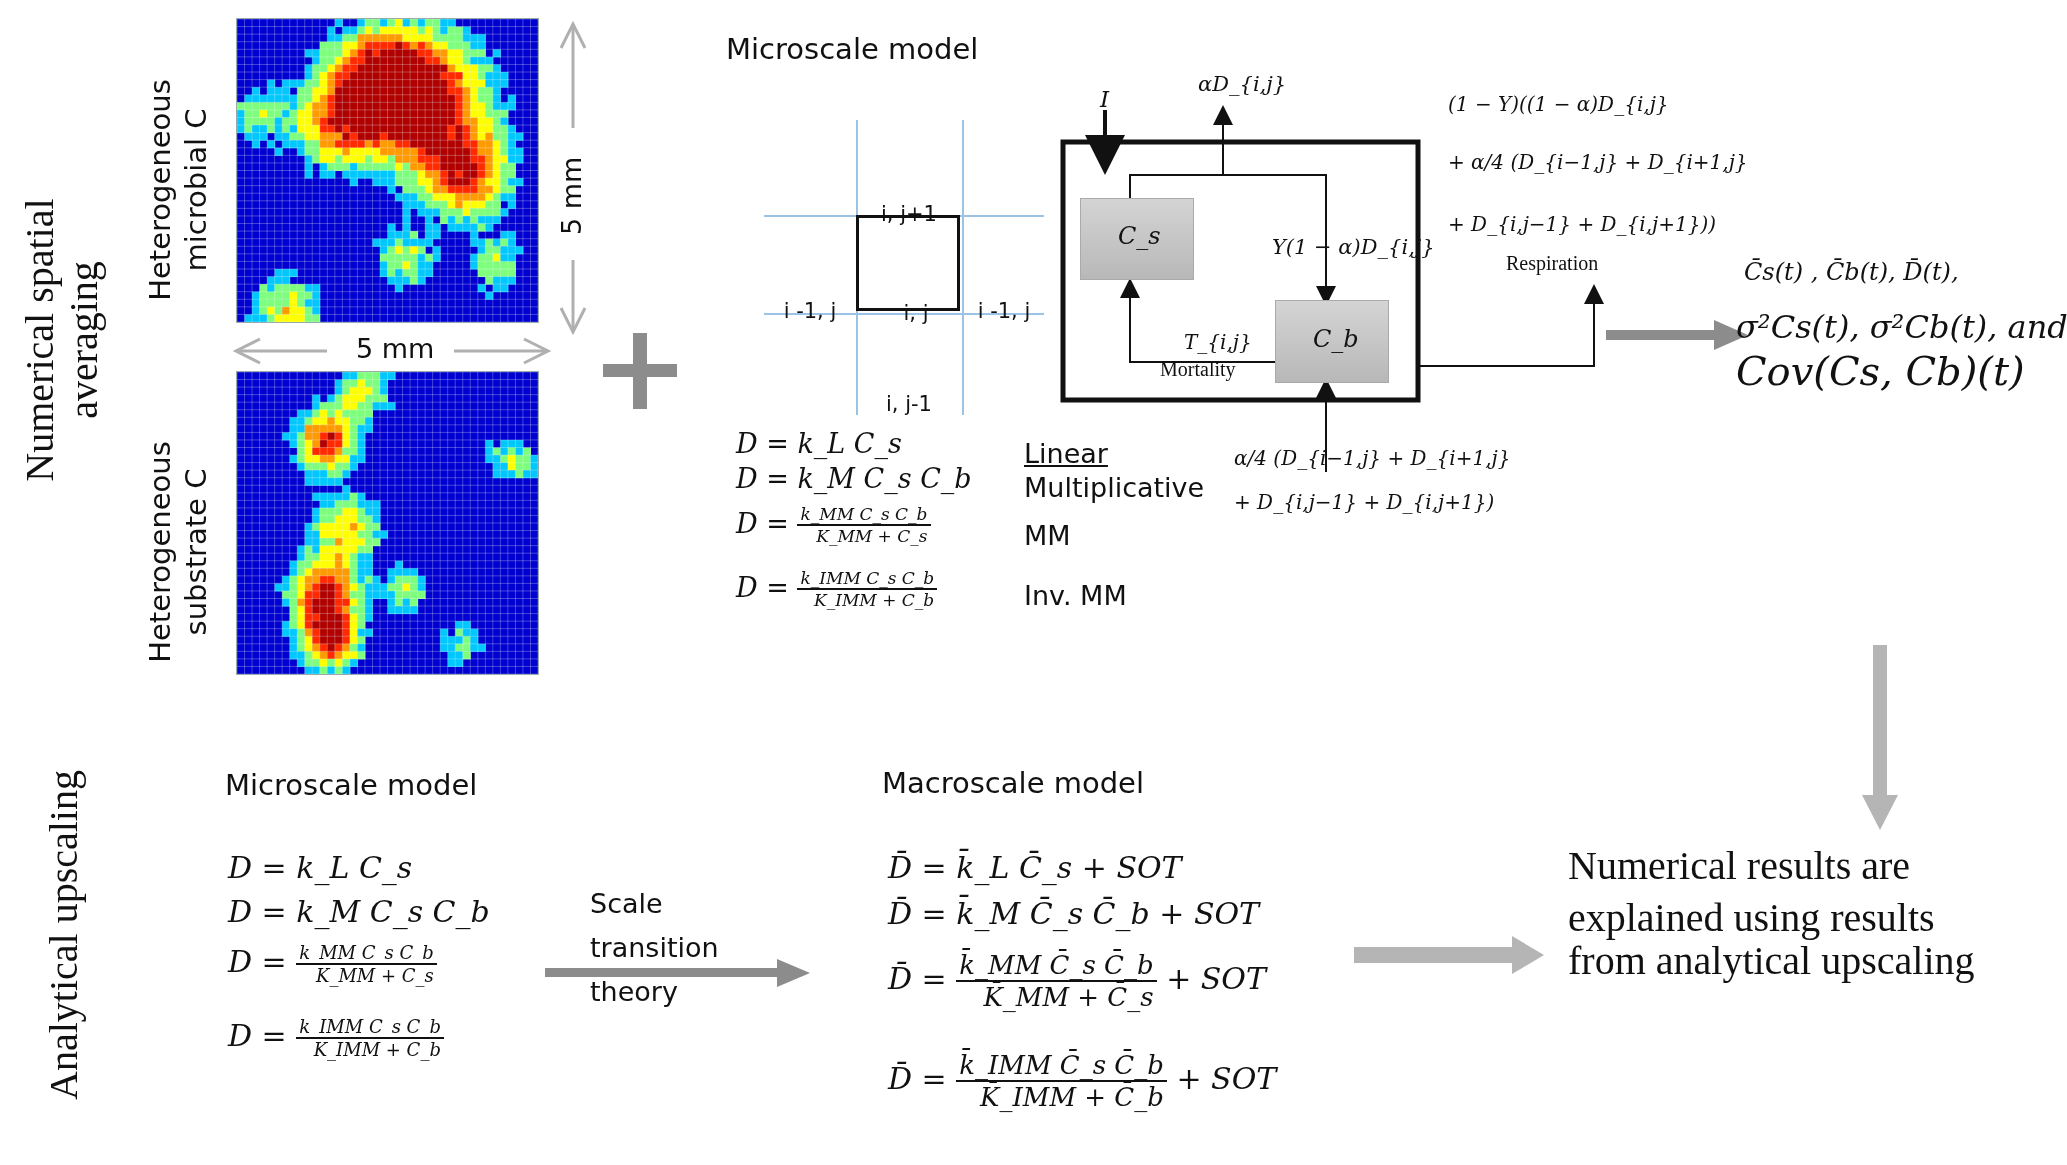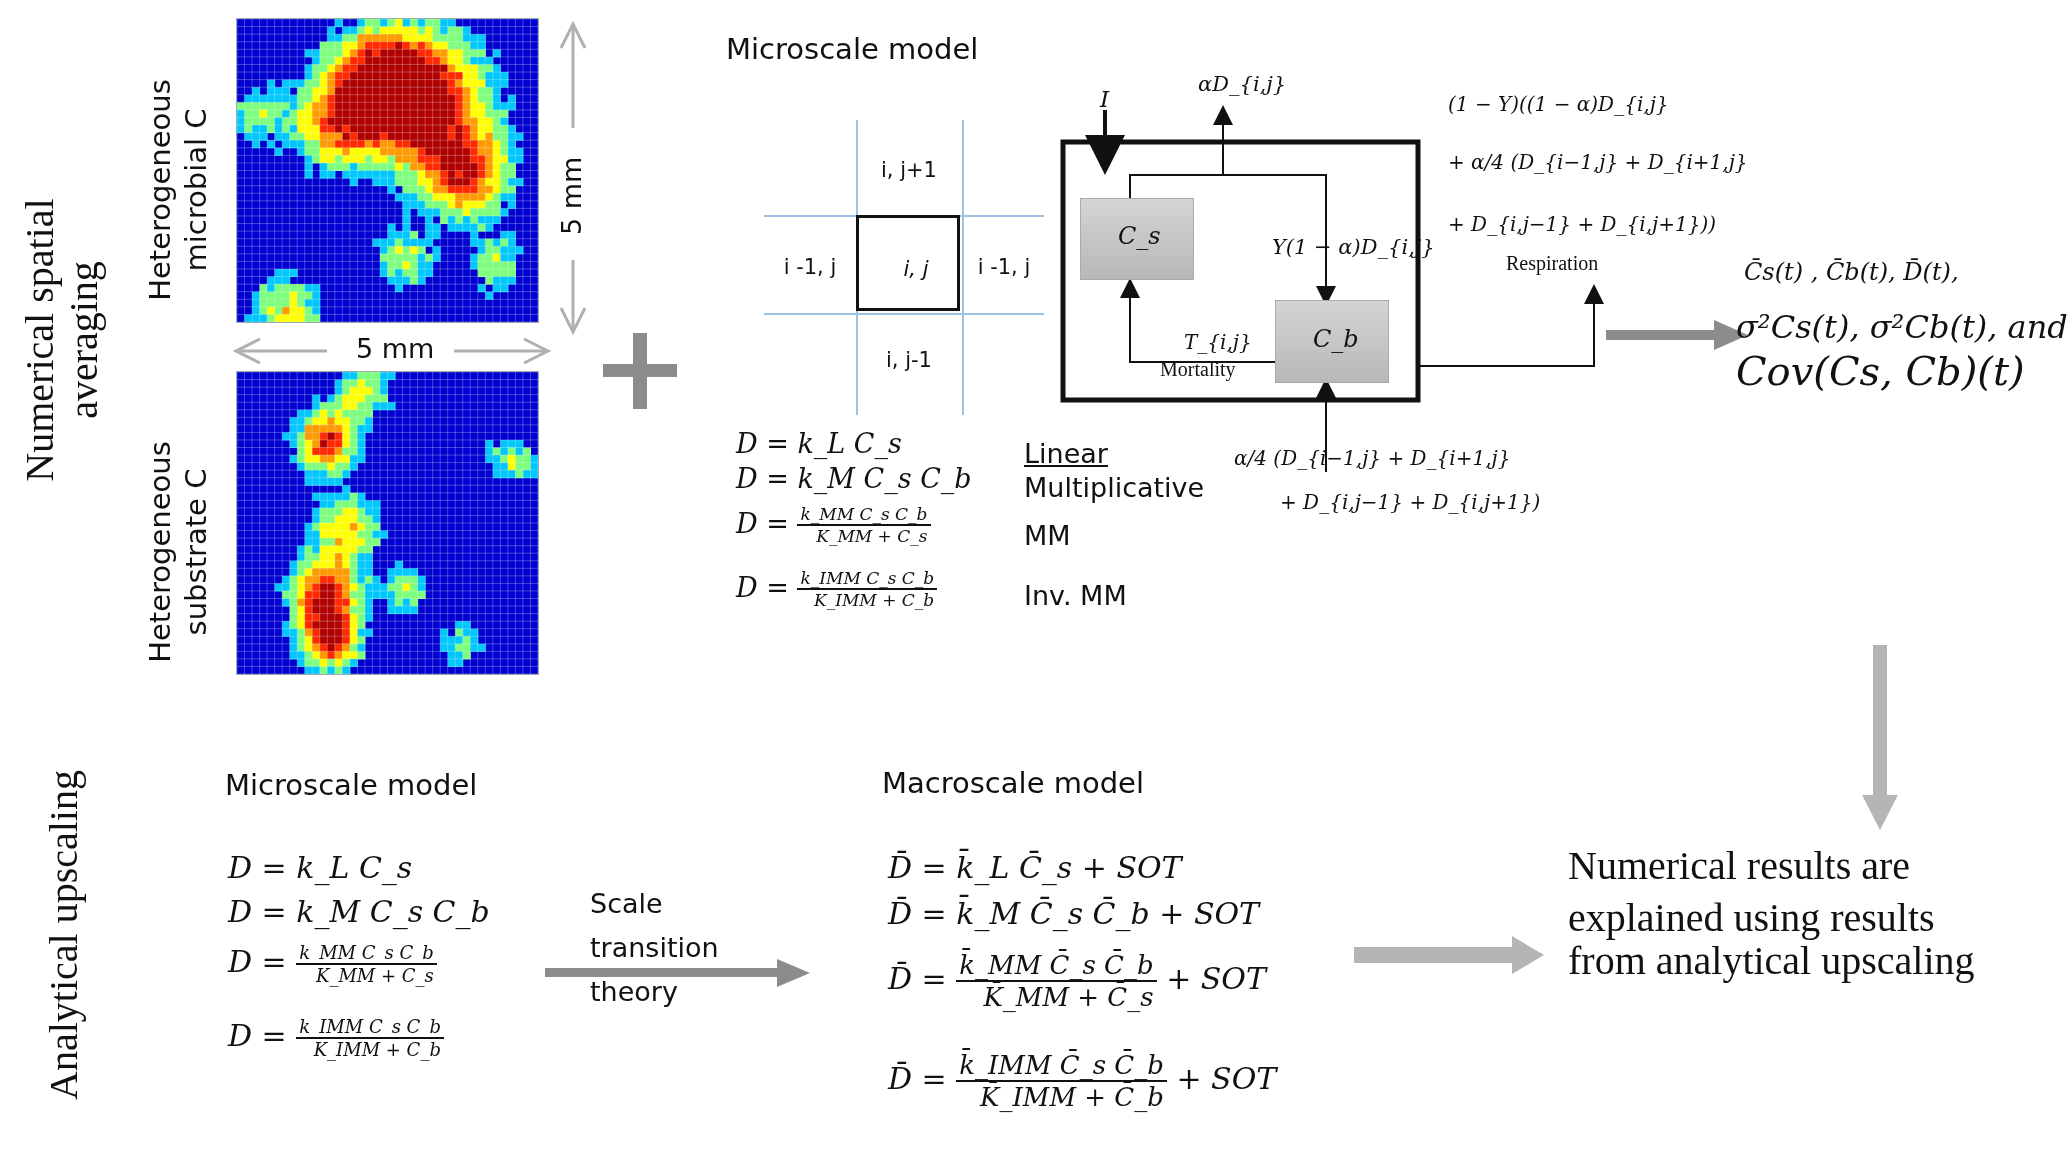--- a/index.html
+++ b/index.html
@@ -4,21 +4,21 @@
 <style>
   html, body { margin: 0; padding: 0; background: #ffffff; }
   body { width: 2067px; height: 1165px; position: relative; overflow: hidden;
          font-family: "Liberation Sans", sans-serif; color: #111; }
   .abs { position: absolute; }
   .rot { transform-origin: left top; transform: rotate(-90deg); white-space: nowrap; }
   .vlabel-serif { font-family: "Liberation Serif", serif; font-size: 40px; line-height: 44px; text-align: center; }
   .vlabel-sans { font-family: "DejaVu Sans", sans-serif; font-size: 29px; line-height: 36px; text-align: center; }
   .heatmap { border: 1px solid #9aa; }
   .grid-line { position: absolute; background: #9cc3e6; }
-  .cell-label { position: absolute; font-family: "DejaVu Sans", sans-serif; font-size: 21px; text-align: center; white-space: nowrap; }
+  .cell-label { position: absolute; font-family: "DejaVu Sans", sans-serif; font-size: 21px; text-align: center; white-space: nowrap; margin-top: 44px; }
   .eq { position: absolute; white-space: nowrap; font-family: "DejaVu Serif", serif; font-style: italic; }
   .frac { display: inline-block; vertical-align: middle; text-align: right; }
   .frac .num { display: block; border-bottom: 2px solid #111; padding: 0 3px; }
   .frac .den { display: block; padding: 0 3px; }
   .lbl { position: absolute; font-family: "DejaVu Sans", sans-serif; font-size: 27px; white-space: nowrap; }
   .box-gray { position: absolute; background: linear-gradient(#d4d4d4, #b8b8b8); border: 1px solid #aaa; }
   .section-title { position: absolute; font-family: "DejaVu Sans", sans-serif; font-size: 29px; white-space: nowrap; }
   .final-text { position: absolute; font-family: "Liberation Serif", serif; font-size: 40px; line-height: 52px; white-space: nowrap; }
   .small-serif { font-family: "Liberation Serif", serif; font-size: 20px; }
 </style>
@@ -1547,21 +1547,21 @@
 <div class="section-title" style="left:726px; top:32px;">Microscale model</div>
 
 <div class="abs" style="left:764px; top:120px; width:280px; height:295px;">
   <div class="grid-line" style="left:92px; top:0; width:2px; height:295px;"></div>
   <div class="grid-line" style="left:198px; top:0; width:2px; height:295px;"></div>
   <div class="grid-line" style="left:0; top:95px; width:280px; height:2px;"></div>
   <div class="grid-line" style="left:0; top:193px; width:280px; height:2px;"></div>
   <div class="abs" style="left:92px; top:95px; width:104px; height:96px; border:3px solid #111; box-sizing:border-box;"></div>
   <div class="cell-label" style="left:100px; top:38px; width:90px;">i, j+1</div>
   <div class="cell-label" style="left:0; top:135px; width:92px;">i -1, j</div>
-  <div class="cell-label" style="left:96px; top:137px; width:112px;font-style:italic;">i, j</div>
+  <div class="cell-label" style="left:96px; top:137px; width:112px;">i, j</div>
   <div class="cell-label" style="left:200px; top:135px; width:80px;">i -1, j</div>
   <div class="cell-label" style="left:100px; top:228px; width:90px;">i, j-1</div>
 </div>
 
 <svg class="abs" style="left:1040px; top:60px;" width="580" height="420">
   <defs>
     <marker id="ah" markerWidth="10" markerHeight="10" refX="5" refY="5" orient="auto">
       <path d="M0,0 L10,5 L0,10 z" fill="#111"></path>
     </marker>
   </defs>
@@ -1591,21 +1591,21 @@
 <div class="eq" style="left:1272px; top:235px; font-size:21px;">Y(1 − α)D_{i,j}</div>
 <div class="eq" style="left:1184px; top:330px; font-size:20px;">T_{i,j}</div>
 <div class="abs small-serif" style="left:1160px; top:358px;">Mortality</div>
 
 <div class="eq" style="left:1448px; top:92px; font-size:20px;">(1 − Y)((1 − α)D_{i,j}</div>
 <div class="eq" style="left:1448px; top:150px; font-size:20px;">+ α/4 (D_{i−1,j} + D_{i+1,j}</div>
 <div class="eq" style="left:1448px; top:212px; font-size:20px;">+ D_{i,j−1} + D_{i,j+1}))</div>
 <div class="abs small-serif" style="left:1506px; top:252px;">Respiration</div>
 
 <div class="eq" style="left:1234px; top:446px; font-size:20px;">α/4 (D_{i−1,j} + D_{i+1,j}</div>
-<div class="eq" style="left:1234px; top:490px; font-size:20px;margin-left:46px;">+ D_{i,j−1} + D_{i,j+1})</div>
+<div class="eq" style="left:1234px; top:490px; font-size:20px;">+ D_{i,j−1} + D_{i,j+1})</div>
 
 <div class="abs" style="left:736px; top:428px;">
   <div class="eq" style="left:0; top:0; font-size:27px;">
     <span>D</span> =
     <span>k_L C_s</span>
   </div>
   <div class="eq" style="left:0; top:35px; font-size:27px;">
     <span>D</span> =
     <span>k_M C_s C_b</span>
   </div>

